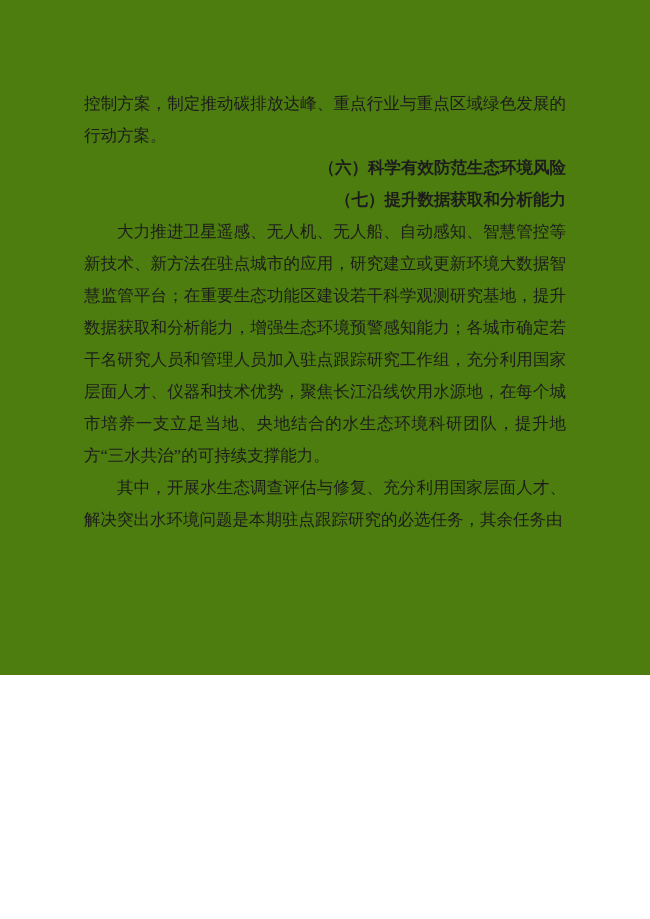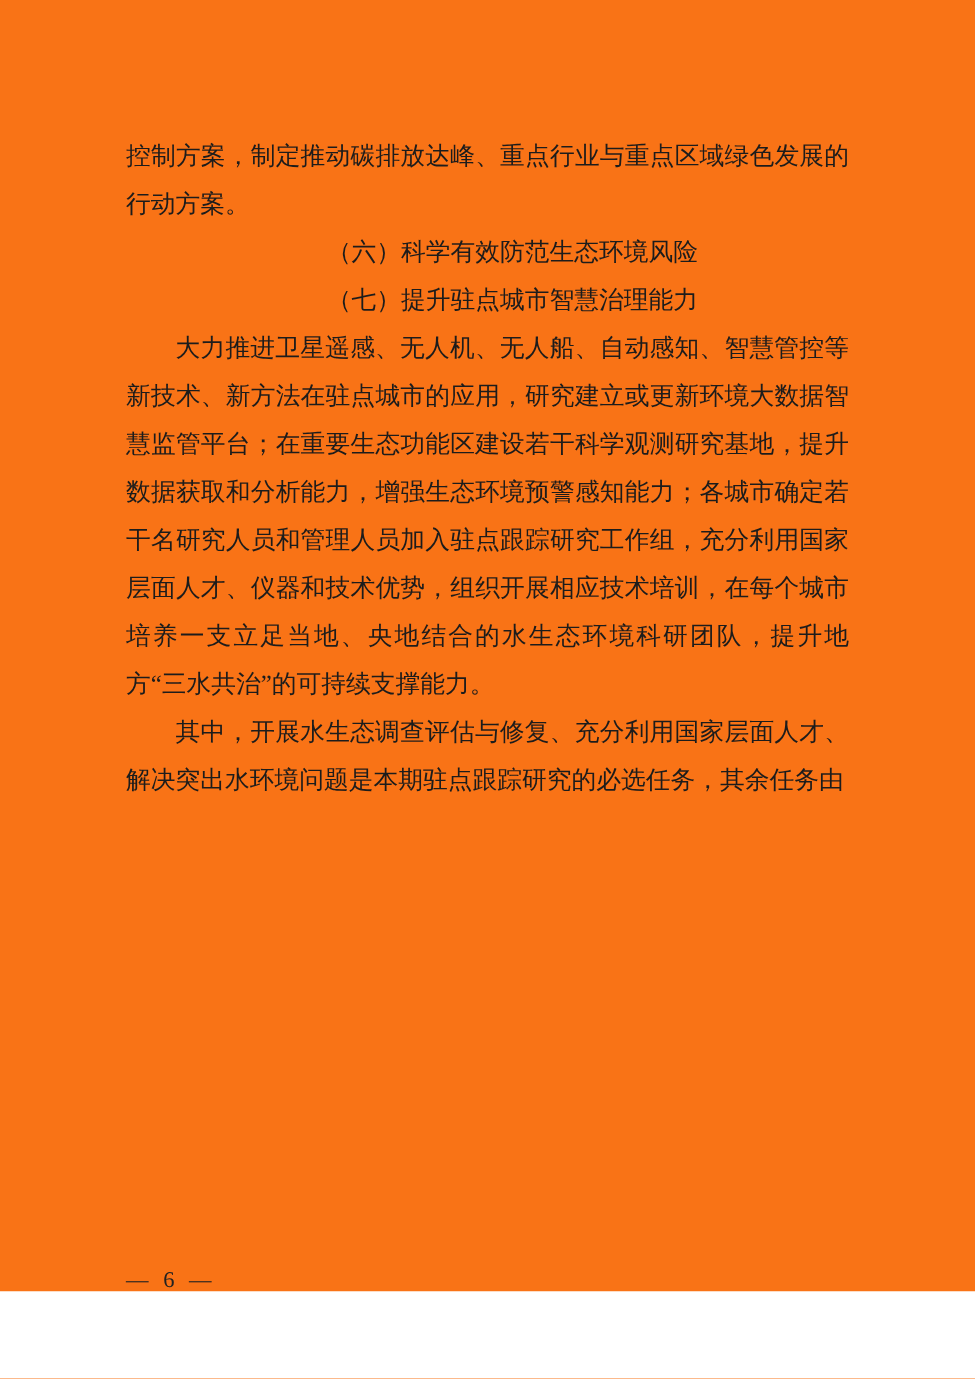--- a/index.html
+++ b/index.html
@@ -3,22 +3,22 @@
 <meta charset="utf-8">
 <style>
   html, body {
     margin: 0;
     padding: 0;
     background: #ffffff;
   }
   .page {
     position: relative;
     width: 650px;
-    height: 861px;
-    background: #f97316;
+    height: 675px;
+    background: #4d7c0f;
     overflow: hidden;
     font-family: "Liberation Serif", "DejaVu Serif", serif;
     color: #1c1c1c;
   }
   .content {
     position: absolute;
     left: 84px;
     top: 88px;
     width: 482px;
     font-size: 16.5px;
@@ -31,39 +31,39 @@
     text-indent: 2em;
     letter-spacing: 0;
   }
   .para.no-indent {
     text-indent: 0;
   }
   .heading {
     margin: 0;
     font-size: 16.5px;
     line-height: 32px;
-    font-weight: normal;
+    font-weight: bold;
     text-indent: 2em;
-    text-align: center;
+    text-align: right;
   }
   .footer {
     position: absolute;
     left: 84px;
     top: 845px;
     font-size: 15px;
     line-height: 18px;
     letter-spacing: 3px;
     color: #222222;
   }
 </style>
 </head>
 <body>
 
 <div class="page">
   <div class="content">
     <p class="para no-indent">控制方案，制定推动碳排放达峰、重点行业与重点区域绿色发展的行动方案。</p>
     <h3 class="heading">（六）科学有效防范生态环境风险</h3>
-    <h3 class="heading">（七）提升驻点城市智慧治理能力</h3>
-    <p class="para">大力推进卫星遥感、无人机、无人船、自动感知、智慧管控等新技术、新方法在驻点城市的应用，研究建立或更新环境大数据智慧监管平台；在重要生态功能区建设若干科学观测研究基地，提升数据获取和分析能力，增强生态环境预警感知能力；各城市确定若干名研究人员和管理人员加入驻点跟踪研究工作组，充分利用国家层面人才、仪器和技术优势，组织开展相应技术培训，在每个城市培养一支立足当地、央地结合的水生态环境科研团队，提升地方“三水共治”的可持续支撑能力。</p>
+    <h3 class="heading">（七）提升数据获取和分析能力</h3>
+    <p class="para">大力推进卫星遥感、无人机、无人船、自动感知、智慧管控等新技术、新方法在驻点城市的应用，研究建立或更新环境大数据智慧监管平台；在重要生态功能区建设若干科学观测研究基地，提升数据获取和分析能力，增强生态环境预警感知能力；各城市确定若干名研究人员和管理人员加入驻点跟踪研究工作组，充分利用国家层面人才、仪器和技术优势，聚焦长江沿线饮用水源地，在每个城市培养一支立足当地、央地结合的水生态环境科研团队，提升地方“三水共治”的可持续支撑能力。</p>
     <p class="para">其中，开展水生态调查评估与修复、充分利用国家层面人才、解决突出水环境问题是本期驻点跟踪研究的必选任务，其余任务由</p>
   </div>
   <div class="footer">— 6 —</div>
 </div>
 
 </body></html>

